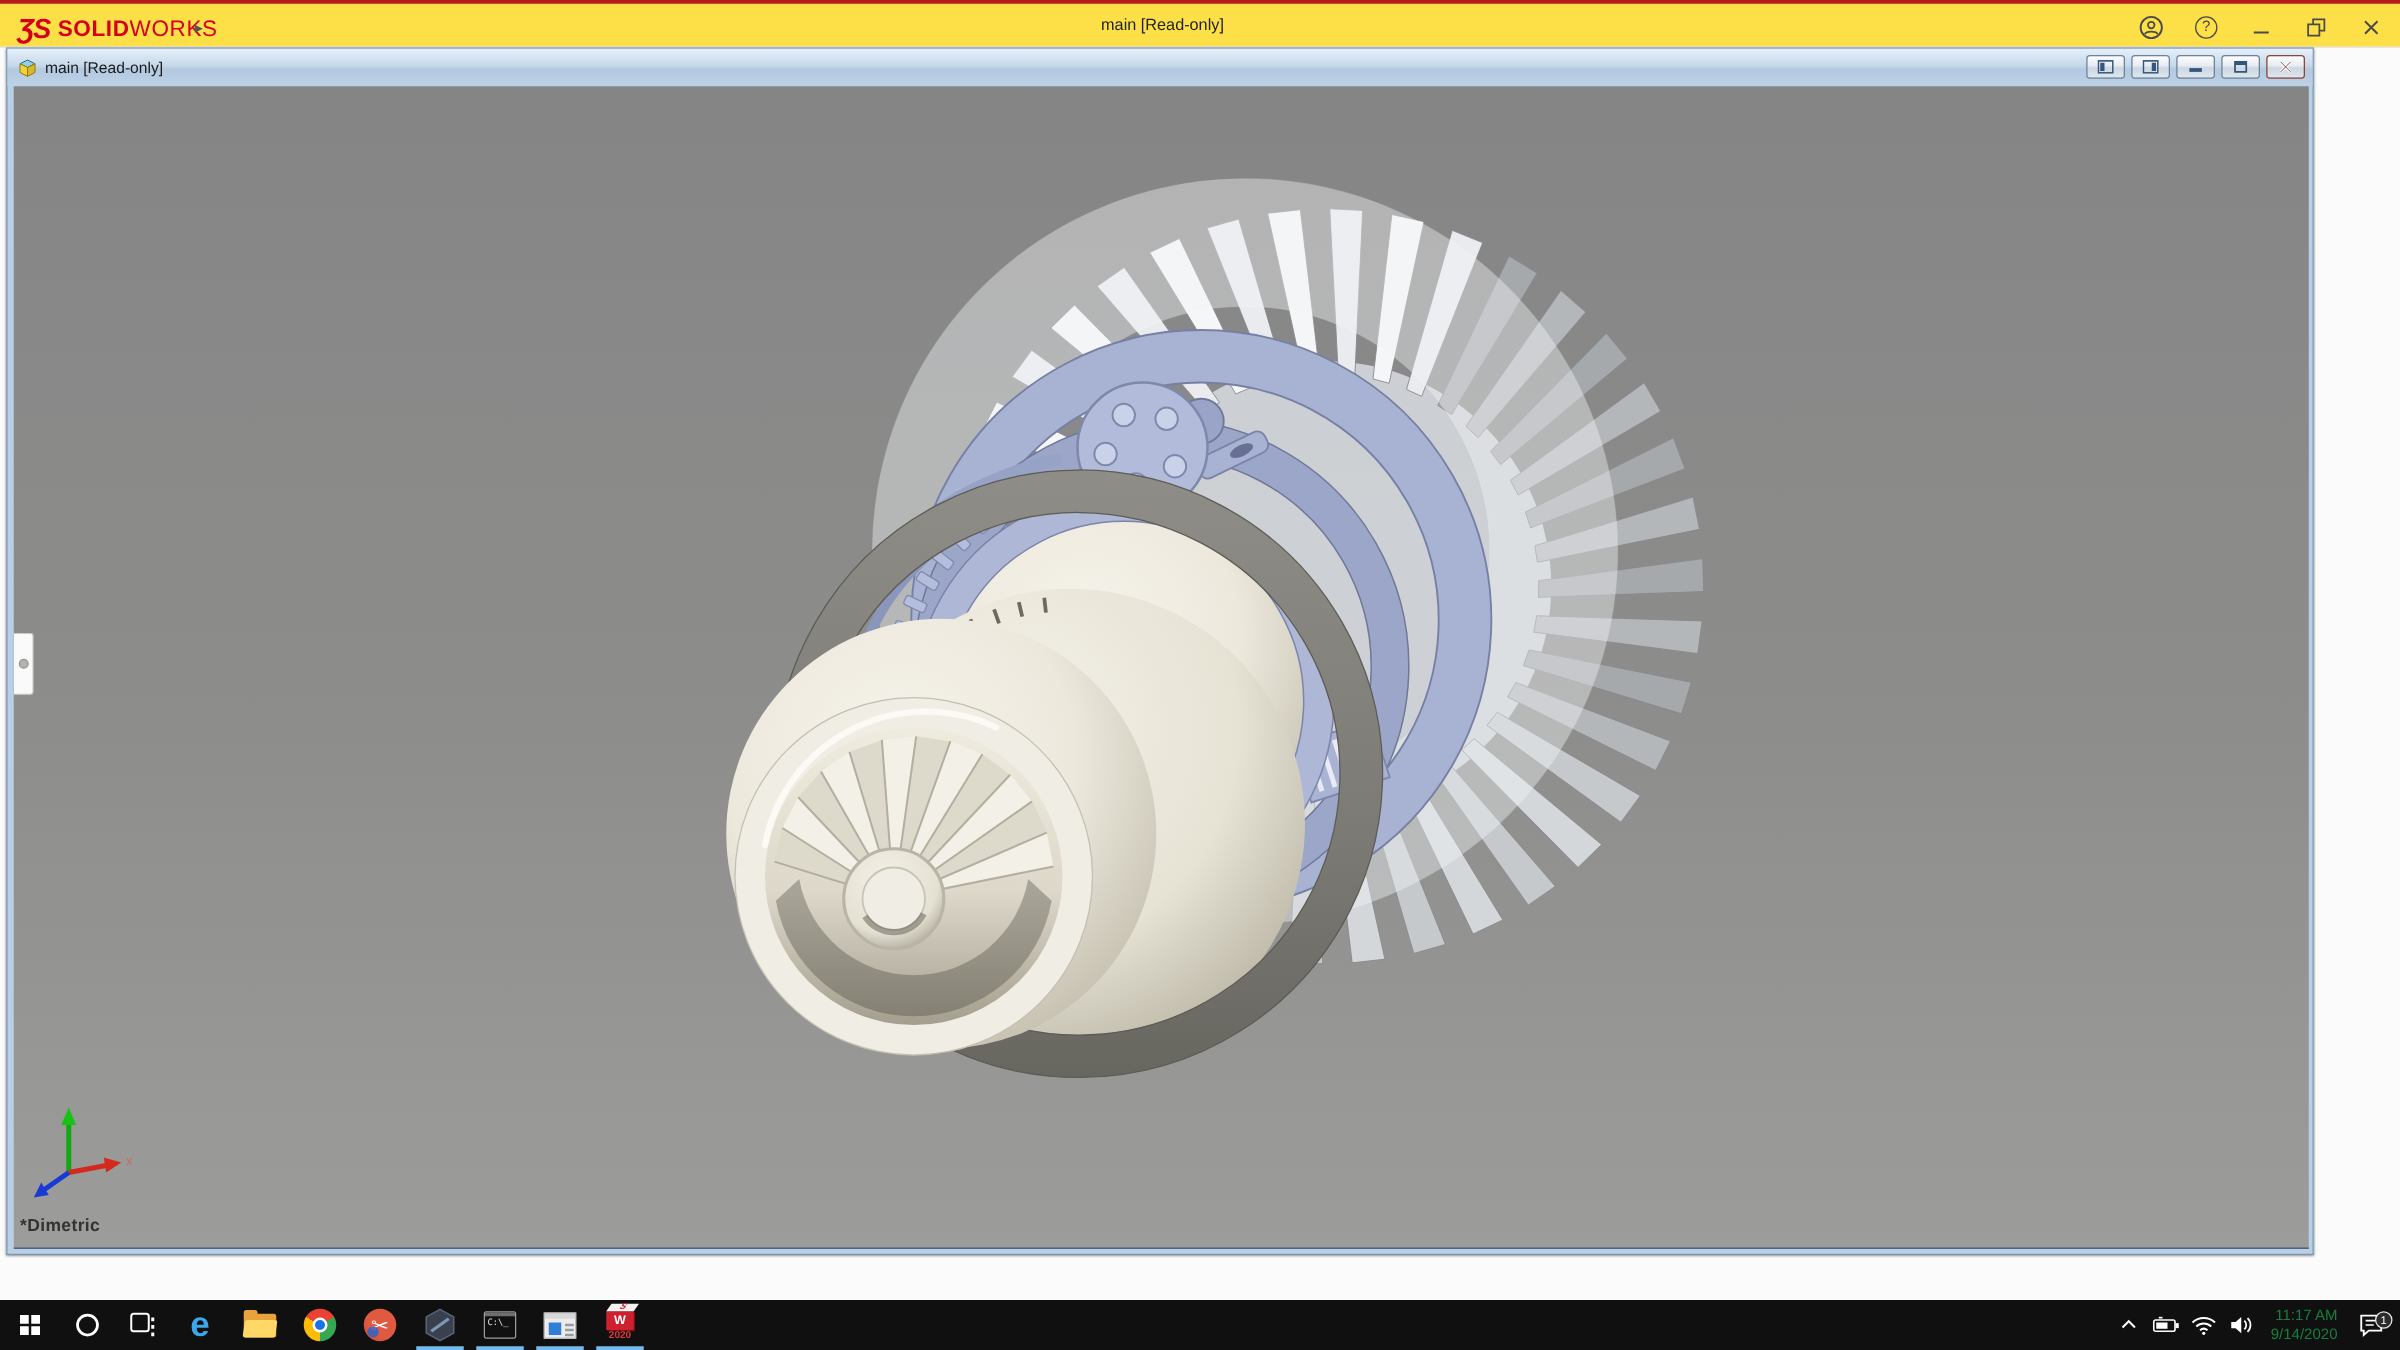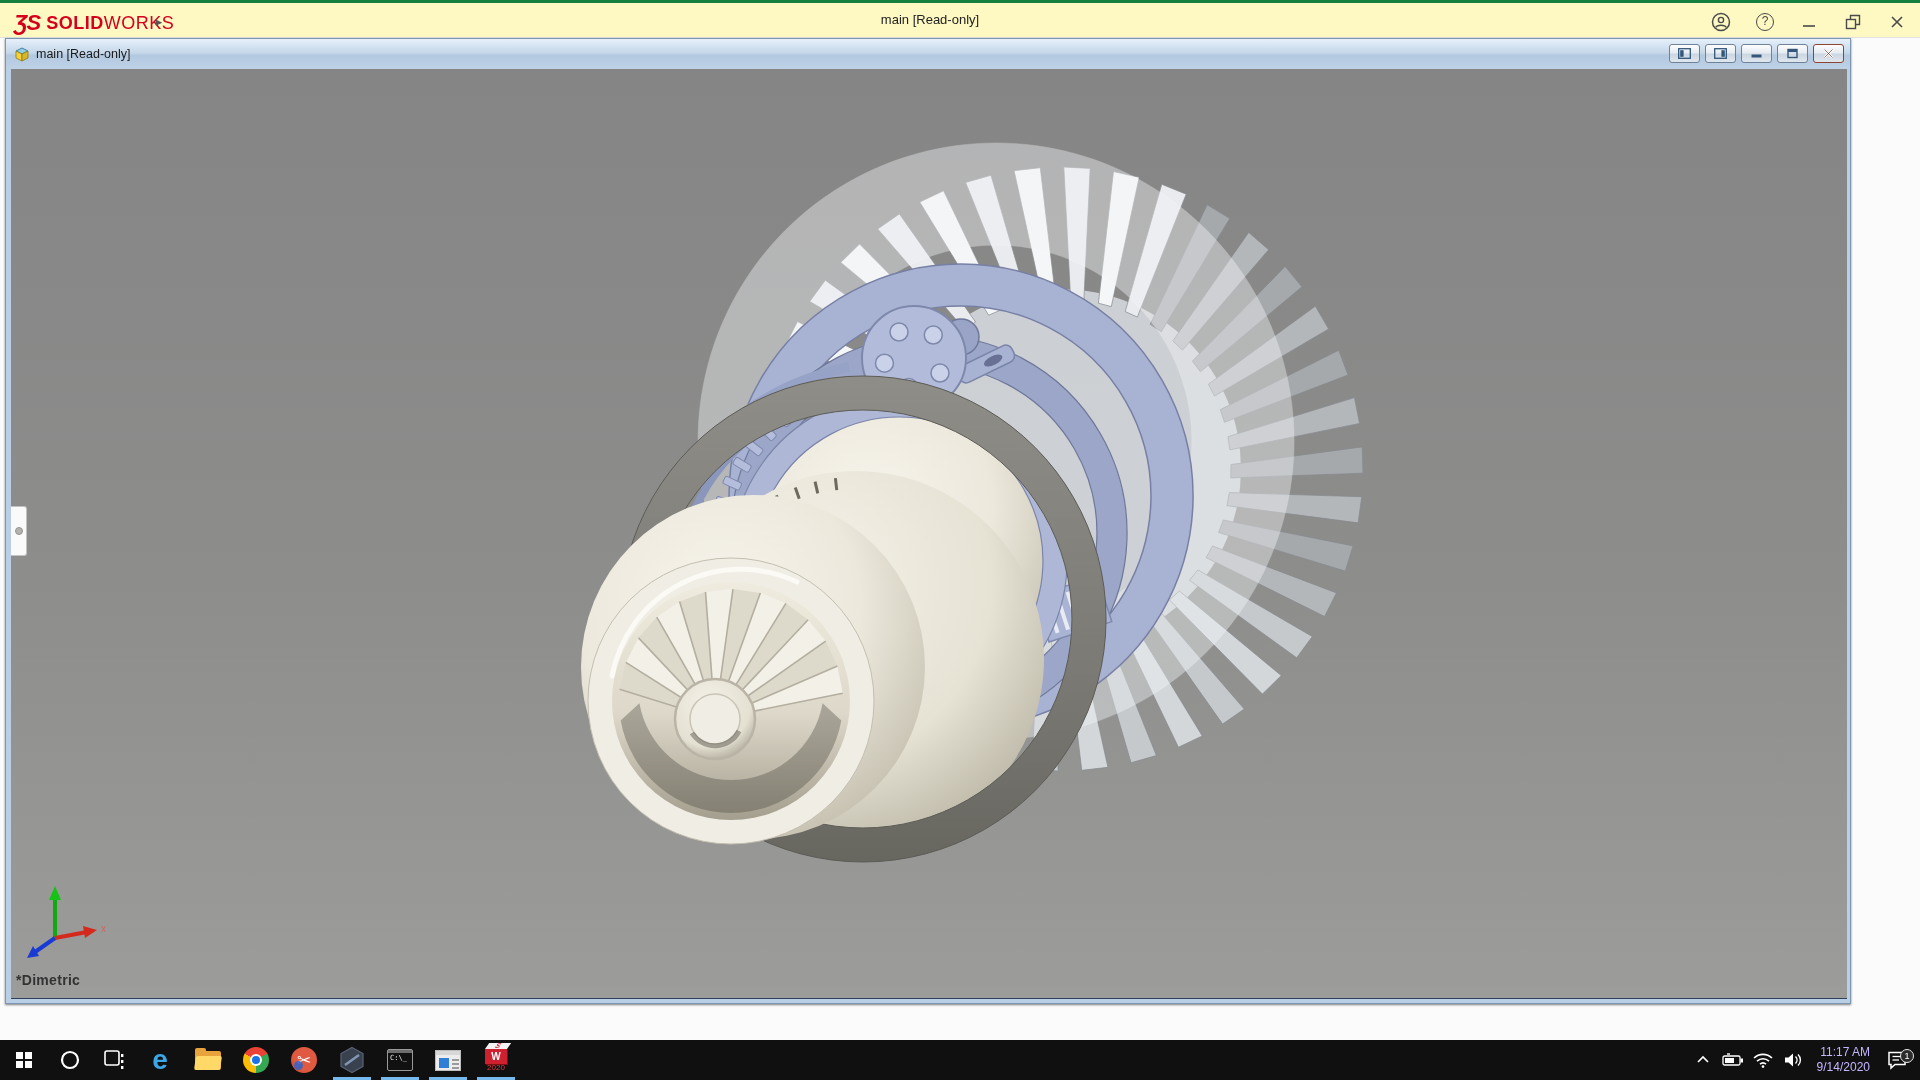--- a/index.html
+++ b/index.html
@@ -1,20 +1,20 @@
 <!DOCTYPE html>
 <html><head>
 <meta charset="utf-8">
 <style>
   * { margin:0; padding:0; box-sizing:border-box; }
   html,body { width:1920px; height:1080px; overflow:hidden; font-family:"Liberation Sans", sans-serif; background:#ffffff; }
   .screen { position:relative; width:1920px; height:1080px; background:#fbfbfb; }
 
   
-  .app-titlebar { position:absolute; left:0; top:0; width:1920px; height:38px; background:#fef9c3; border-top:3px solid #15803d; border-bottom:1px solid #e3e2e1; }
+  .app-titlebar { position:absolute; left:0; top:0; width:1920px; height:38px; background:#fde047; border-top:3px solid #b91c1c; border-bottom:1px solid #e3e2e1; }
   .sw-logo { position:absolute; left:14px; top:7px; display:flex; align-items:center; gap:6px; }
   .sw-logo .glyph { color:#d6001c; font-size:22px; font-weight:bold; font-style:italic; letter-spacing:-1px; }
   .sw-logo .word { font-size:18px; letter-spacing:.5px; color:#d6001c; }
   .sw-logo .word b { font-weight:bold; }
   .flyout { position:absolute; left:150px; top:9px; font-size:13px; color:#555; width:18px; height:20px; text-align:center; line-height:20px; }
   .app-title { position:absolute; left:930px; top:9px; transform:translateX(-50%); font-size:13px; color:#222; white-space:nowrap; }
   .app-controls { position:absolute; right:8px; top:3px; height:32px; display:flex; align-items:center; gap:14px; }
   .appbtn { width:30px; height:26px; display:flex; align-items:center; justify-content:center; color:#4a4a4a; }
   .help-circ { width:18px; height:18px; border:1.6px solid #4a4a4a; border-radius:50%; font-size:12px; line-height:15px; text-align:center; color:#4a4a4a; }
 
@@ -38,21 +38,21 @@
   .tb-btn { display:flex; align-items:center; justify-content:center; position:relative; }
   .tb-start { width:48px; }
   .tb-search { width:336px; background:#f3f3f3; display:flex; align-items:center; gap:12px; padding-left:14px; margin:1px 0; }
   .tb-search input { border:none; outline:none; background:transparent; font-size:15px; color:#1c1c1c; width:260px; font-family:"Liberation Sans",sans-serif; }
   .tb-search input::placeholder { color:#3c3c3c; opacity:1; }
   .tb-small { width:44px; }
   .tb-app { width:48px; }
   .tb-app .run { position:absolute; left:5px; right:5px; bottom:0; height:3px; background:#76b9ed; }
   .tray { margin-left:auto; display:flex; align-items:center; }
   .tray-ico { width:30px; height:40px; display:flex; align-items:center; justify-content:center; }
-  .clock { width:66px; text-align:right; color:#c4b5fd; font-size:12px; line-height:15px; padding-right:4px; }
+  .clock { width:66px; text-align:right; color:#15803d; font-size:12px; line-height:15px; padding-right:4px; }
   .action { width:46px; position:relative; }
   .badge { position:absolute; right:6px; bottom:7px; width:14px; height:14px; border-radius:50%; background:#2b2b2b; border:1.5px solid #e8e8e8; color:#fff; font-size:9px; line-height:12px; text-align:center; }
 
   
   .win-logo { display:grid; grid-template-columns:7px 7px; grid-template-rows:7px 7px; gap:2px; }
   .win-logo span { background:#fff; }
   .edge-e { color:#3ba7e8; font-size:28px; font-weight:bold; line-height:28px; }
   .folder { position:relative; width:26px; height:19px; }
   .folder .back { position:absolute; inset:0; background:#e8a33d; border-radius:2px; }
   .folder .tab { position:absolute; left:0; top:-3px; width:11px; height:5px; background:#e8a33d; border-radius:2px 2px 0 0; }
@@ -66,21 +66,21 @@
   .cmd .bar { height:3px; background:#6e6e6e; margin:-1px -2px 1px; }
   .winapp { position:relative; width:26px; height:21px; background:#ececec; border:1px solid #bdbdbd; }
   .winapp .tb2 { height:4px; background:#d7d7d7; }
   .winapp .blue { position:absolute; left:3px; top:7px; width:10px; height:10px; background:#2f7fd6; }
   .winapp .l1,.winapp .l2,.winapp .l3 { position:absolute; left:16px; height:2px; width:7px; background:#9a9a9a; }
   .winapp .l1{top:8px}.winapp .l2{top:12px}.winapp .l3{top:16px}
   .swicon { display:flex; flex-direction:column; align-items:center; }
   .sw-cube { position:relative; width:22px; height:15px; background:#cf2030; box-shadow:1px 1px 0 #7e0f16; }
   .sw-cube .top { position:absolute; left:0; top:-6px; width:22px; height:6px; background:#f3f3f3; transform:skewX(-35deg); transform-origin:bottom left; color:#cf2030; font-size:7px; font-weight:bold; text-align:center; line-height:6px; }
   .sw-cube .w { color:#fff; font-size:10px; font-weight:bold; text-align:center; line-height:15px; display:block; }
-  .sw-year { color:#e23c42; font-size:8px; font-weight:normal; line-height:8px; margin-top:0px; }
+  .sw-year { color:#e23c42; font-size:8px; font-weight:bold; line-height:8px; margin-top:0px; }
 </style>
 </head>
 <body>
 
 <div class="screen">
 
   <div class="app-titlebar">
     <div class="sw-logo">
       <span class="glyph">ƷS</span>
       <span class="word"><b>SOLID</b><span>WORKS</span></span>

